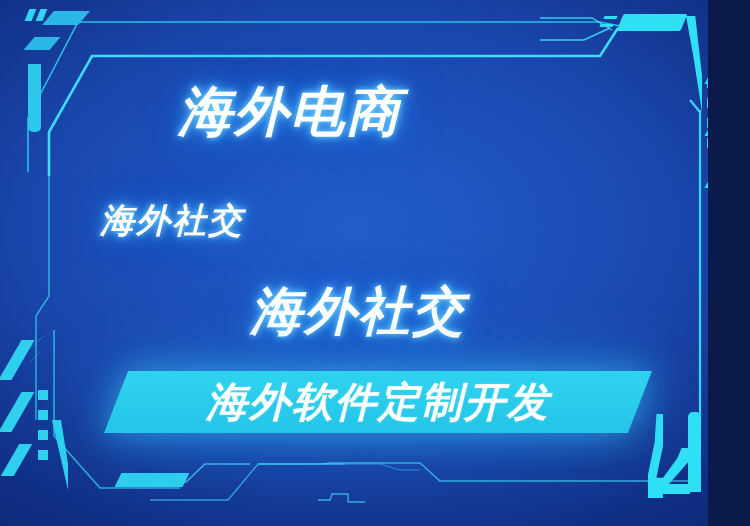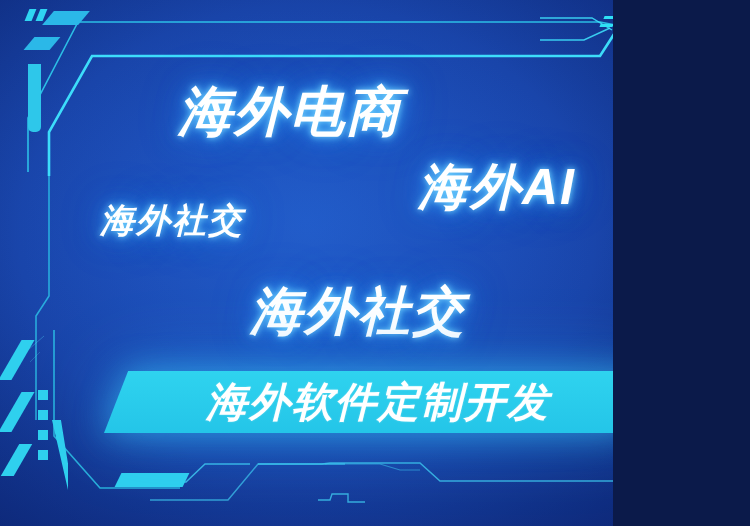--- a/index.html
+++ b/index.html
@@ -2,21 +2,21 @@
 <html><head>
 <meta charset="utf-8">
 <style>
   html, body {
     margin: 0;
     padding: 0;
     background: #0b1a4a;
   }
   #poster {
     position: relative;
-    width: 613px;
+    width: 708px;
     height: 526px;
     overflow: hidden;
     background: radial-gradient(ellipse 120% 95% at 50% 42%, #1f55c2 0%, #1b4ab3 28%, #1740a2 52%, #123490 74%, #0f2b80 100%);
     font-family: "Liberation Sans", "DejaVu Sans", sans-serif;
   }
   
   #poster .vignette {
     position: absolute;
     inset: 0;
     background: radial-gradient(ellipse 85% 80% at 50% 45%, rgba(40,110,220,0.30) 0%, rgba(20,60,160,0.0) 55%, rgba(8,28,96,0.55) 100%);
@@ -172,21 +172,20 @@
   <div class="deco dot-l dot-l3"></div>
   <div class="deco dot-l dot-l4"></div>
   <div class="deco bl-diag"></div>
   <div class="deco bl-bar"></div>
 
   <div class="deco br-vbar"></div>
   <div class="deco br-l1"></div>
   <div class="deco br-l2"></div>
 
   <div class="line line-1">海外电商</div>
-  <div class="line line-2">海外AI</div>
   <div class="line line-3">海外社交</div>
   <div class="line line-4">海外社交</div>
 
   <div class="banner-wrap">
     <div class="banner-shape"></div>
     <div class="banner-text">海外软件定制开发</div>
   </div>
 
 </div>
 

